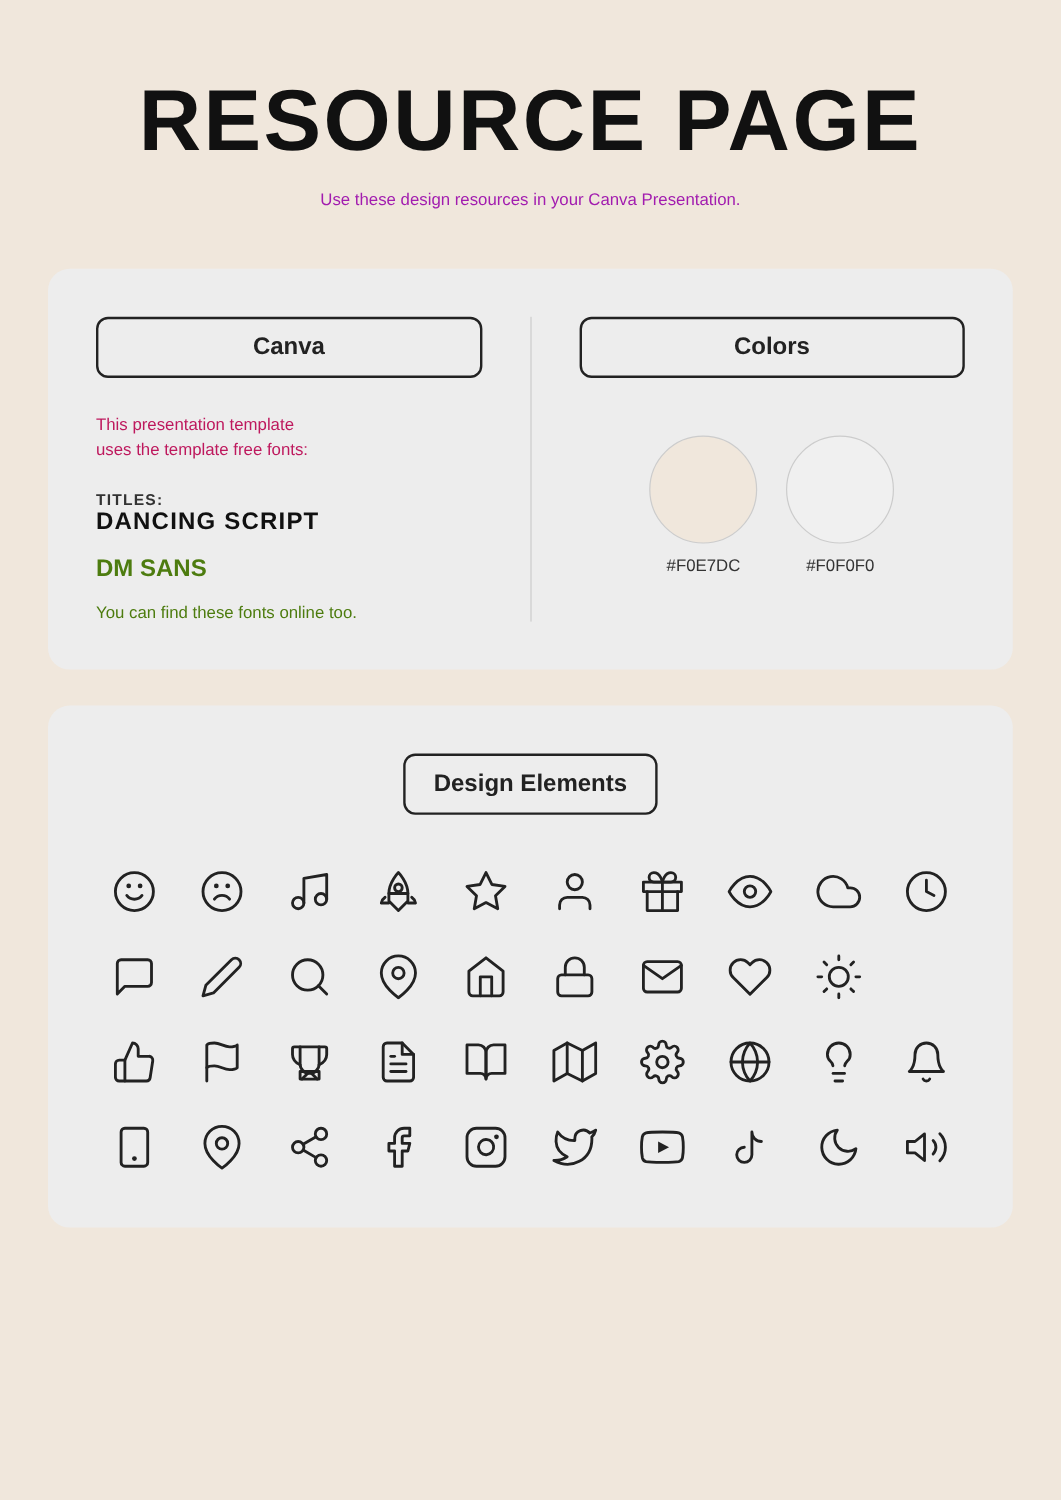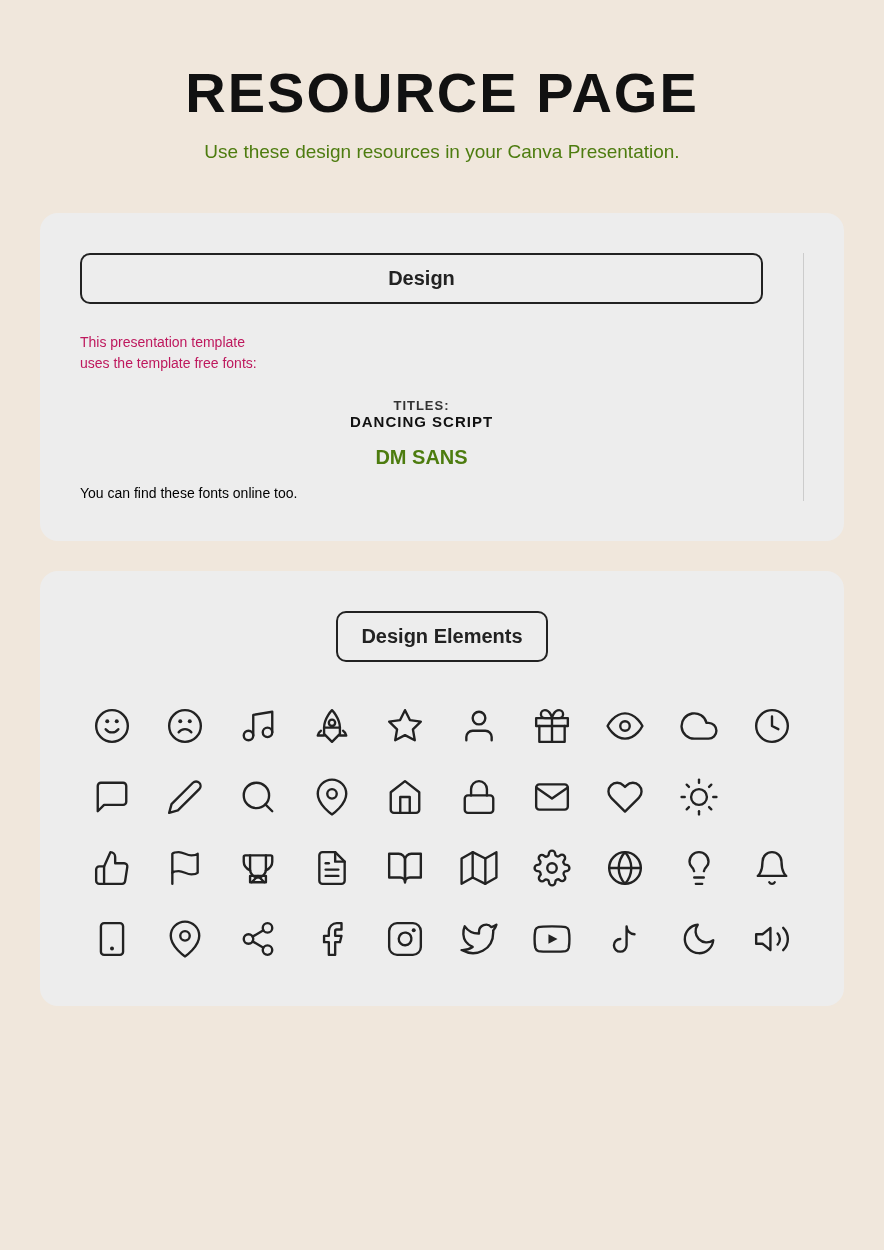--- a/index.html
+++ b/index.html
@@ -9,32 +9,32 @@
       font-family: 'DM Sans', Arial, sans-serif;
       min-height: 1250px;
       width: 884px;
       display: flex;
       flex-direction: column;
       align-items: center;
       padding: 60px 40px 40px;
     }
 
     .page-title {
-      font-size: 56px;
+      font-size: 72px;
       font-weight: 900;
       letter-spacing: 2px;
       text-transform: uppercase;
       color: #111;
       margin-bottom: 16px;
       font-family: Arial Black, Arial, sans-serif;
     }
 
     .page-subtitle {
-      font-size: 19px;
-      color: #4d7c0f;
+      font-size: 14px;
+      color: #a21caf;
       margin-bottom: 50px;
       font-family: Arial, sans-serif;
     }
 
     .card {
       background-color: #EDEDED;
       border-radius: 18px;
       width: 100%;
       padding: 40px;
       margin-bottom: 30px;
@@ -77,52 +77,51 @@
     .fonts-description {
       font-size: 14px;
       color: #be185d;
       line-height: 1.5;
       margin-bottom: 24px;
       font-family: Arial, sans-serif;
     }
 
     .font-item {
       margin-bottom: 16px;
-      text-align: center;
     }
 
     .font-label {
       font-size: 13px;
       font-weight: 700;
       color: #333;
       letter-spacing: 1px;
       font-family: Arial, sans-serif;
       text-transform: uppercase;
     }
 
     .font-name-title {
-      font-size: 15px;
+      font-size: 20px;
       font-weight: 900;
       color: #111;
       letter-spacing: 1px;
       font-family: Arial Black, Arial, sans-serif;
       text-transform: uppercase;
     }
 
     .font-name-body {
       font-size: 20px;
       font-weight: 700;
       color: #4d7c0f;
       font-family: Arial, sans-serif;
       text-transform: uppercase;
     }
 
     .fonts-footer {
       font-size: 14px;
-      color: #000000;
+      color: #4d7c0f;
       margin-top: 12px;
       font-family: Arial, sans-serif;
     }
 
     .color-swatches {
       display: flex;
       gap: 24px;
       margin-top: 20px;
       justify-content: center;
     }
@@ -190,36 +189,51 @@
 </head>
 <body>
 
 <h1 class="page-title">RESOURCE PAGE</h1>
 <p class="page-subtitle">Use these design resources in your Canva Presentation.</p>
 
 <div class="card fonts-colors-card">
 
   <div class="fonts-section">
     <div class="section-header">
-      <span class="section-header-label">Design</span>
+      <span class="section-header-label">Canva</span>
     </div>
     <p class="fonts-description">
       <span>This presentation template</span><br>
       <span>uses the template free fonts:</span>
     </p>
     <div class="font-item">
       <div class="font-label">TITLES:</div>
       <div class="font-name-title">DANCING SCRIPT</div>
     </div>
     <div class="font-item">
       <div class="font-name-body">DM SANS</div>
     </div>
     <p class="fonts-footer">You can find these fonts online too.</p>
   </div>
 
+  <div class="colors-section">
+    <div class="section-header">
+      <span class="section-header-label">Colors</span>
+    </div>
+    <div class="color-swatches">
+      <div class="color-swatch-item">
+        <div class="color-circle" style="background-color: #F0E7DC;"></div>
+        <span class="color-hex">#F0E7DC</span>
+      </div>
+      <div class="color-swatch-item">
+        <div class="color-circle" style="background-color: #F0F0F0;"></div>
+        <span class="color-hex">#F0F0F0</span>
+      </div>
+    </div>
+  </div>
 
 </div>
 
 <div class="card design-elements-card">
   <div class="section-header">
     <span class="section-header-label">Design Elements</span>
   </div>
 
   <div class="icons-grid">
 

